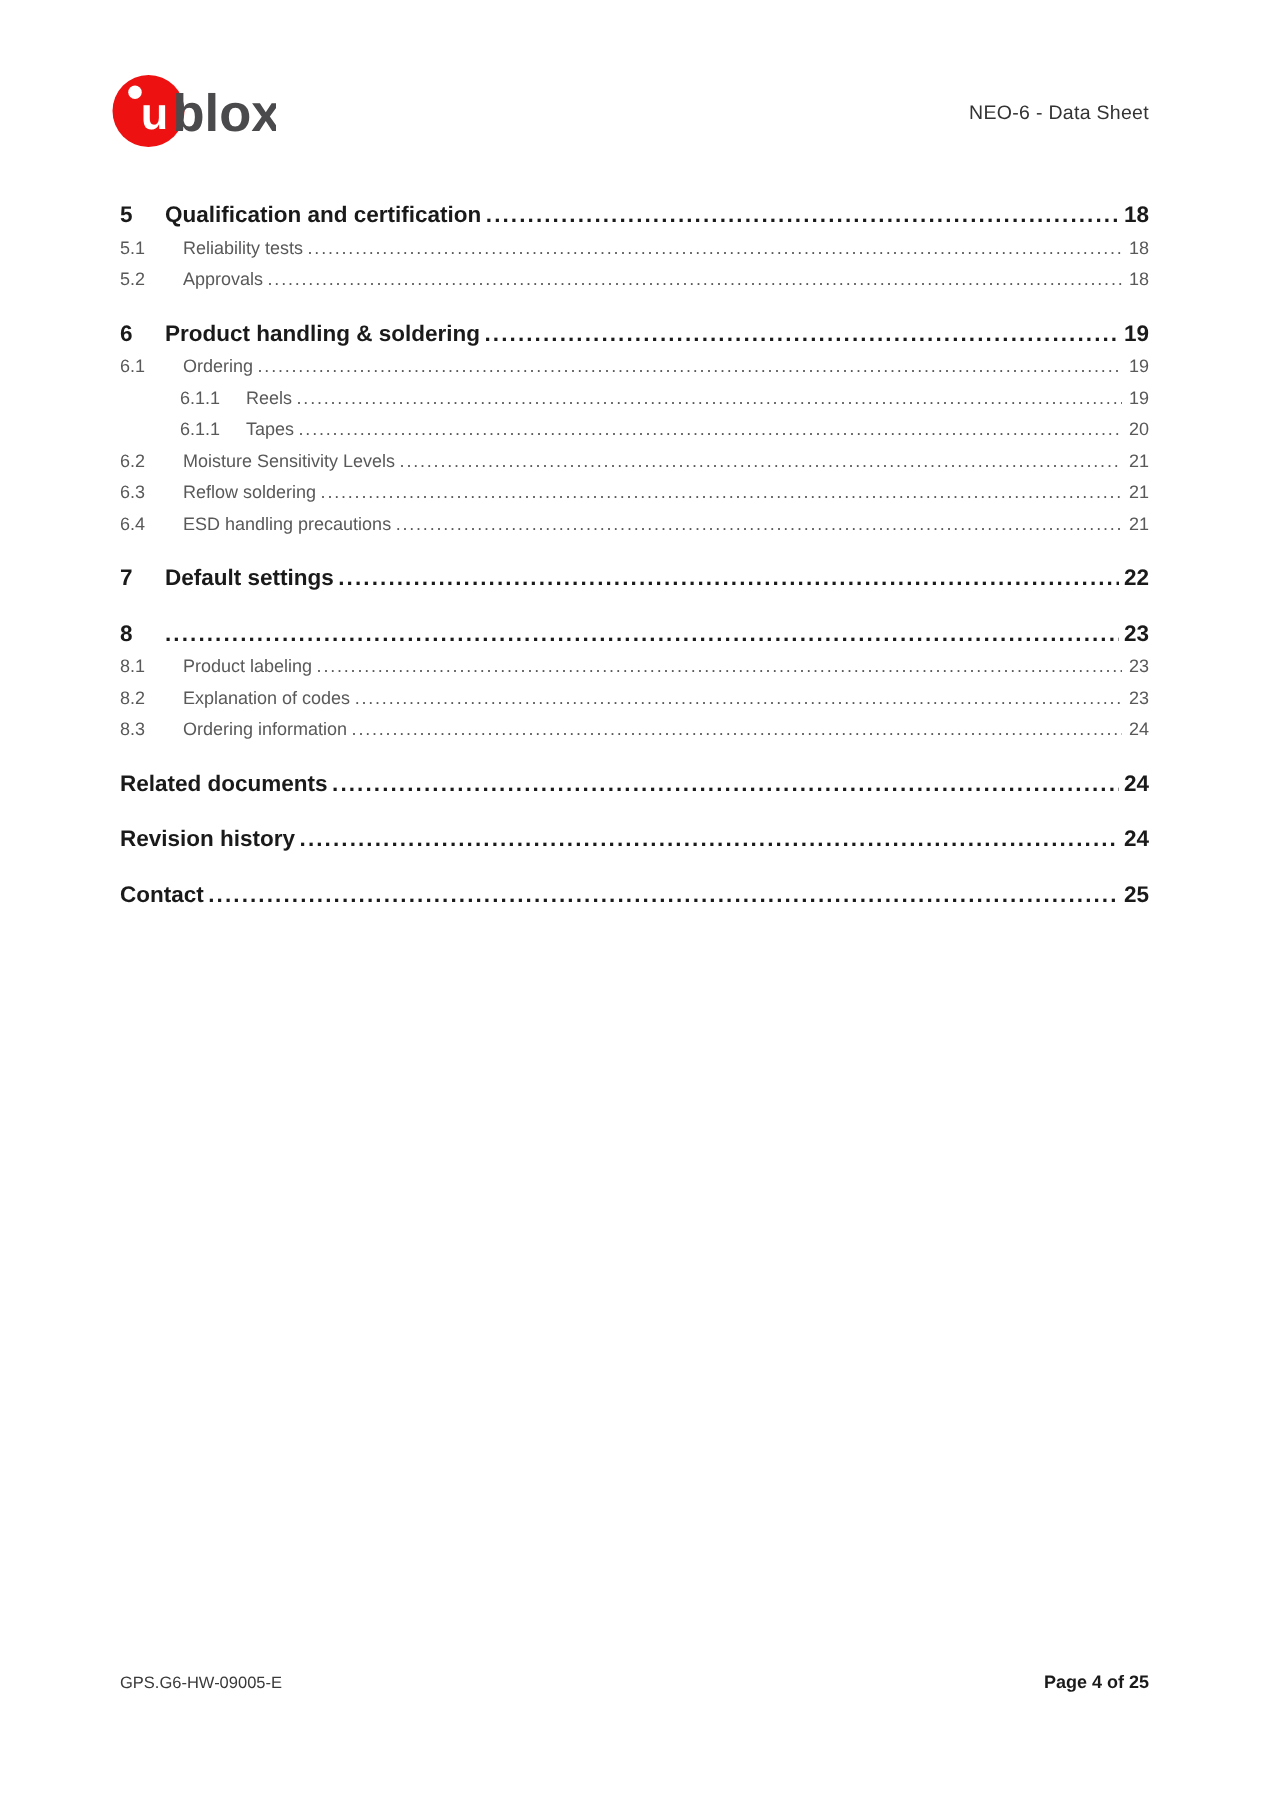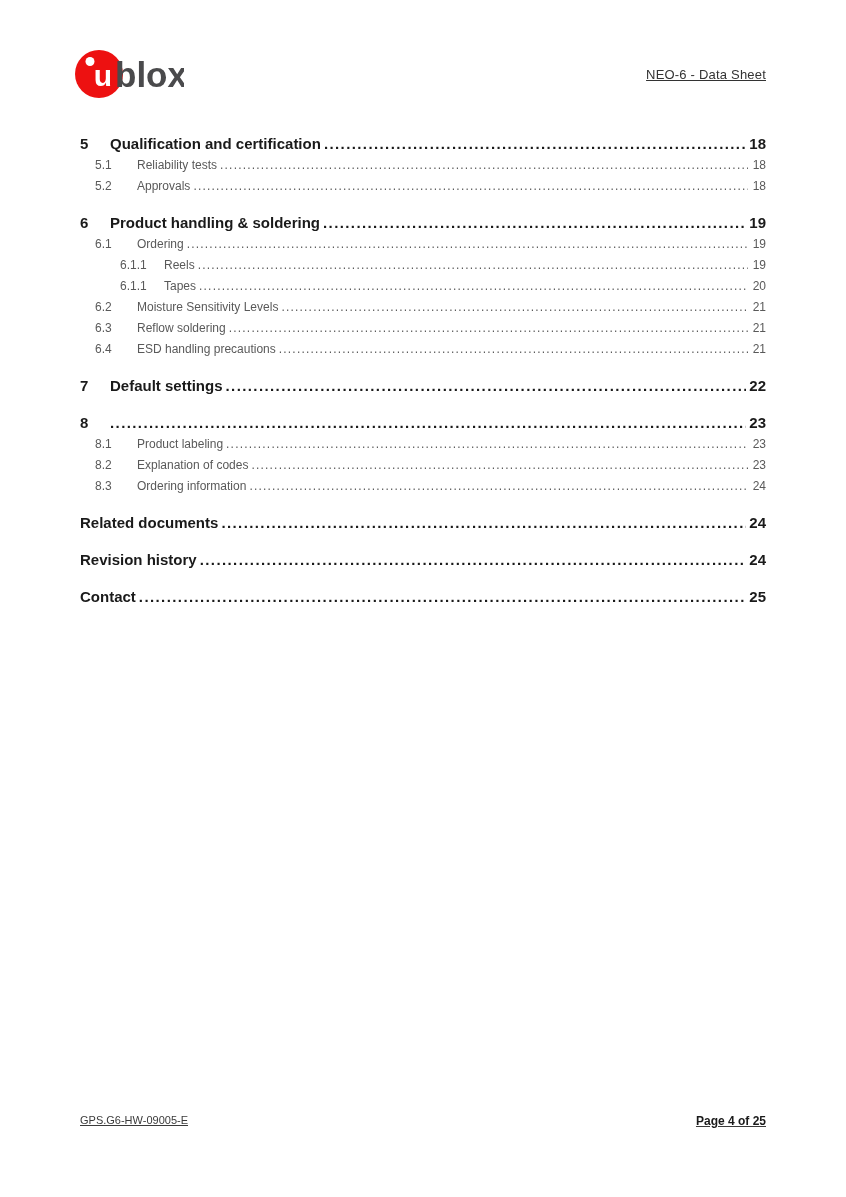--- a/index.html
+++ b/index.html
@@ -27,21 +27,20 @@
     height: 52px;
     display: flex;
     justify-content: space-between;
     align-items: center;
   }
   .logo-svg { display: block; }
   .doc-title {
     font-size: 13px;
     color: #333333;
     letter-spacing: 0.2px;
-    text-decoration: underline;
   }
   
   .toc {
     position: absolute;
     top: 132px;
     left: 80px;
     right: 80px;
   }
   .toc-row {
     display: flex;
@@ -56,21 +55,21 @@
     font-size: 15px;
     font-weight: bold;
     color: var(--heading_text);
     height: 23px;
     line-height: 23px;
     margin-top: 14px;
   }
   .toc-row:first-child { margin-top: 0; }
   .toc-num { flex: 0 0 auto; }
   .level-1 .toc-num { width: 30px; }
-  .level-2 .toc-num { width: 42px; margin-left: 15px; }
+  .level-2 .toc-num { width: 42px; }
   .level-3 .toc-num { width: 44px; margin-left: 40px; }
   .toc-title { flex: 0 0 auto; white-space: nowrap; padding-right: 3px; }
   .toc-leader {
     flex: 1 1 auto;
     overflow: hidden;
     white-space: nowrap;
     min-width: 10px;
   }
   .toc-leader::after {
     content: "................................................................................................................................................................................................................";
@@ -80,24 +79,23 @@
   .toc-page { flex: 0 0 auto; padding-left: 3px; }
   .level-2 .toc-page, .level-3 .toc-page { padding-left: 5px; }
   
   .footer {
     position: absolute;
     left: 80px;
     right: 80px;
     top: 1114px;
     display: flex;
     justify-content: space-between;
-    align-items: flex-start;
+    align-items: flex-end;
     font-size: 11px;
     color: #3a3a3a;
-    text-decoration: underline;
   }
   .footer-right {
     font-weight: bold;
     font-size: 12px;
     color: var(--heading_text);
     margin-left: 22px;
   }
 </style>
 </head>
 <body>

